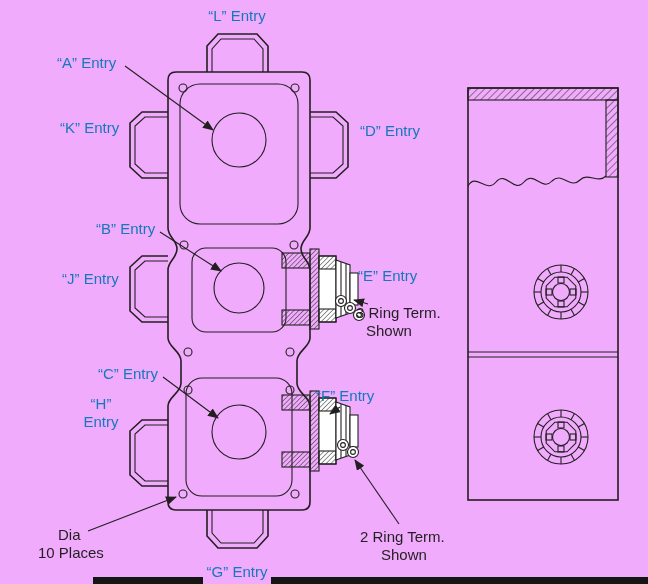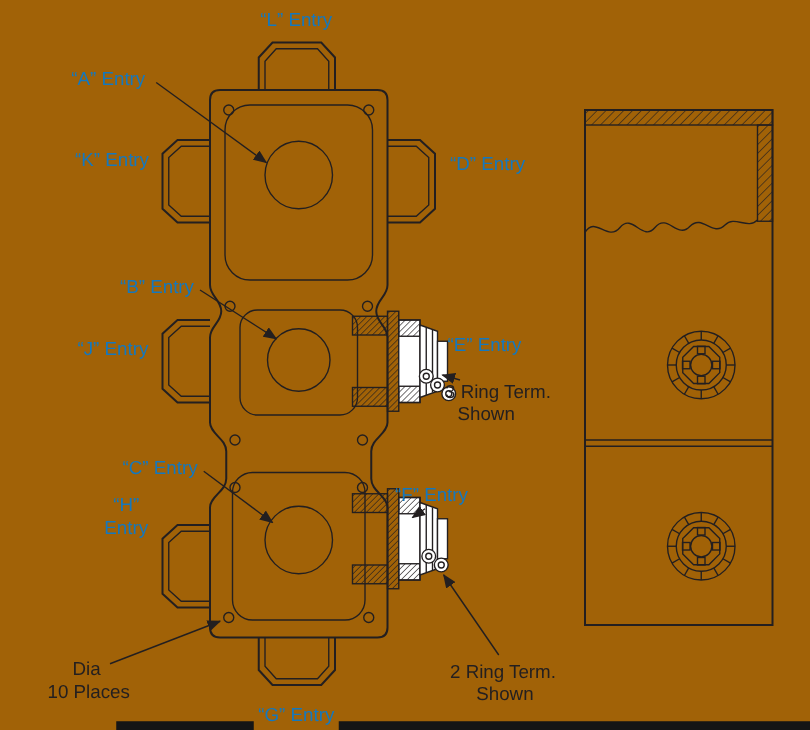--- a/index.html
+++ b/index.html
@@ -1,19 +1,19 @@
 <!DOCTYPE html>
 <html><head>
 <meta charset="utf-8">
 <style>
   html,body{margin:0;padding:0;background:#ffffff;}
   .canvas{
     position:relative;
     width:648px;height:584px;
-    background:#a16207;
+    background:#f0abfc;
     font-family:"Liberation Sans", sans-serif;
     overflow:hidden;
   }
   svg{display:block}
   .ln{stroke:#231f20;fill:none;stroke-width:1.1;}
   .ln-thick{stroke:#231f20;fill:none;stroke-width:1.6;}
   .wf{fill:#ffffff;}
   .hf{fill:url(#hatchD);}
   .hb{fill:url(#hatch);}
   text{font-family:"Liberation Sans", sans-serif;font-size:15px;}

